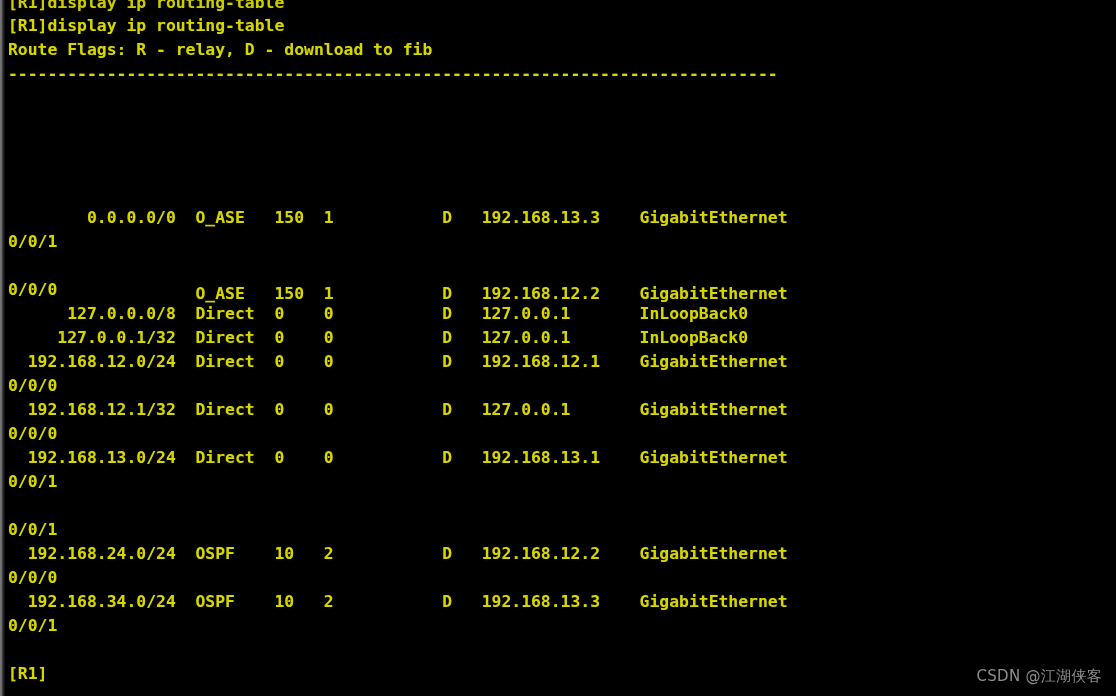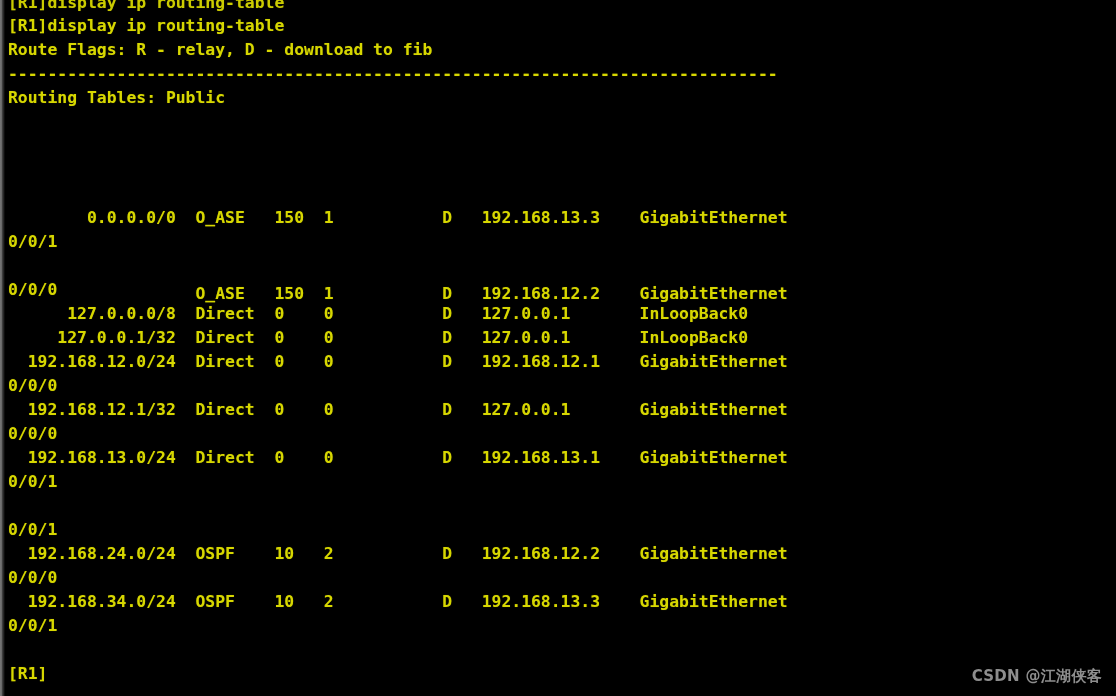--- a/index.html
+++ b/index.html
@@ -62,21 +62,21 @@
     opacity: 0.95;
   }
 
   #watermark {
     position: absolute;
     right: 14px;
     bottom: 10px;
     color: #8e8e8e;
     font-family: "DejaVu Sans", "Liberation Sans", sans-serif;
     font-size: 15px;
-    font-weight: 700;
+    font-weight: 400;
     letter-spacing: 0.3px;
     white-space: pre;
     z-index: 6;
   }
 </style>
 </head>
 <body>
 
 <div id="terminal">
 
@@ -85,21 +85,20 @@
   <div id="screen">
 
     <div class="tline" id="clipped-top">[R1]display ip routing-table</div>
 
     <div class="tline" style="top:6px;">[R1]display ip routing-table</div>
 
     <div class="tline" style="top:30px;">Route Flags: R - relay, D - download to fib</div>
 
     <div class="tline" style="top:54px;">------------------------------------------------------------------------------</div>
 
-    <div class="tline" style="top:78px;">Routing Tables: Public</div>
 
 
 
     <div class="tline" style="top:198px;text-align:right;">        0.0.0.0/0  O_ASE   150  1           D   192.168.13.3    GigabitEthernet</div>
     <div class="tline" style="top:222px;">0/0/1</div>
 
     <div class="tline" style="top:246px;margin-top:28px;">                   O_ASE   150  1           D   192.168.12.2    GigabitEthernet</div>
     <div class="tline" style="top:270px;">0/0/0</div>
 
     <div class="tline" style="top:294px;">      127.0.0.0/8  Direct  0    0           D   127.0.0.1       InLoopBack0</div>

